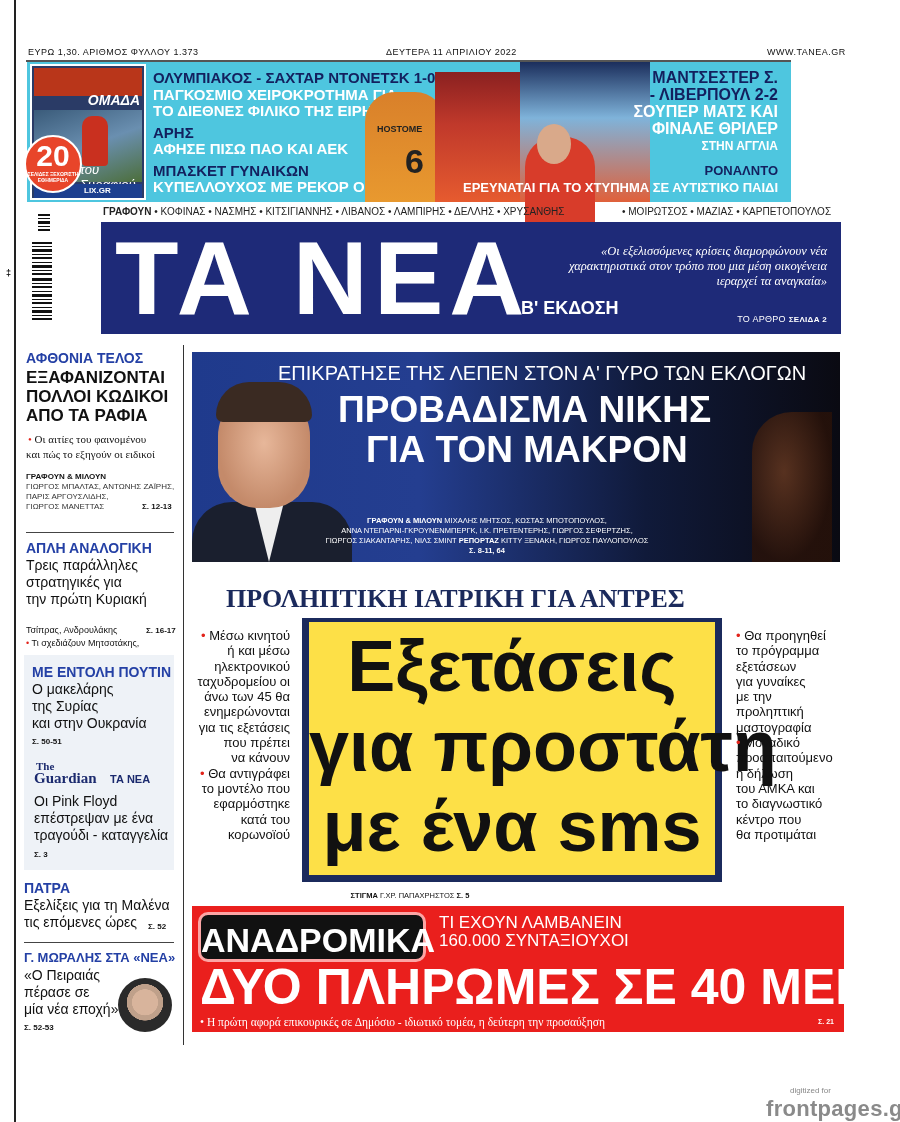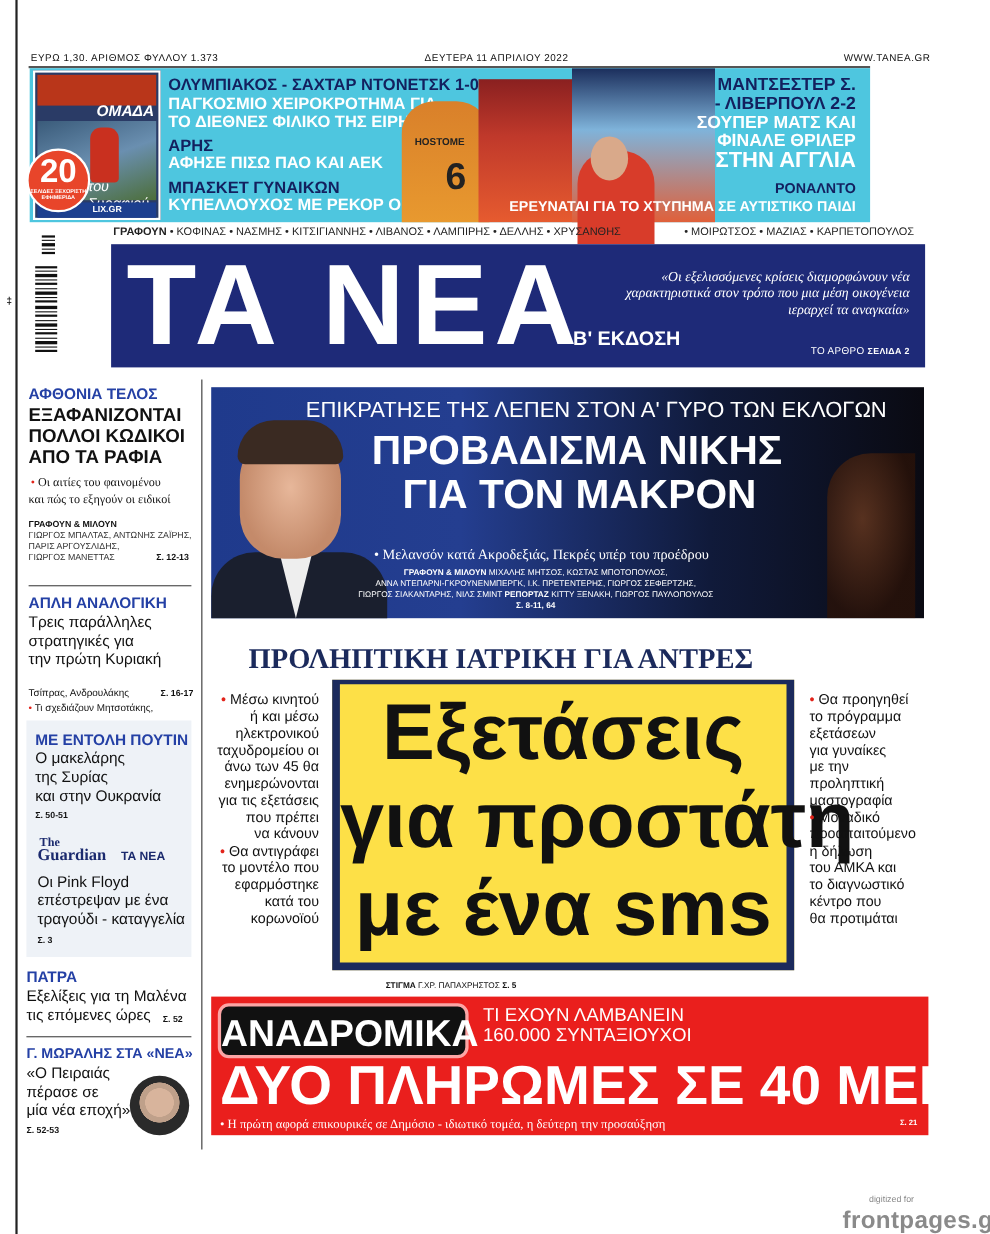--- a/index.html
+++ b/index.html
@@ -137,21 +137,21 @@
   <div class="abs pc-d"></div>
   <div class="abs pc-face"></div>
   <div class="abs hostome">HOSTOME</div>
   <div class="abs jersey6">6</div>
 </div>
 
 <div class="abs sp-head" style="right:122px;top:70px;text-align:right;font-size:16px;">ΜΑΝΤΣΕΣΤΕΡ Σ.</div>
 <div class="abs sp-head" style="right:122px;top:87px;text-align:right;font-size:16px;">- ΛΙΒΕΡΠΟΥΛ 2-2</div>
 <div class="abs sp-sub" style="right:122px;top:104px;text-align:right;font-size:16px;">ΣΟΥΠΕΡ ΜΑΤΣ ΚΑΙ</div>
 <div class="abs sp-sub" style="right:122px;top:121px;text-align:right;font-size:16px;">ΦΙΝΑΛΕ ΘΡΙΛΕΡ</div>
-<div class="abs sp-sub" style="right:122px;top:138px;text-align:right;font-size:20px;">ΣΤΗΝ ΑΓΓΛΙΑ</div>
+<div class="abs sp-sub" style="right:122px;top:138px;text-align:right;font-size:12px;">ΣΤΗΝ ΑΓΓΛΙΑ</div>
 <div class="abs sp-head" style="right:122px;top:163px;text-align:right;font-size:13px;">ΡΟΝΑΛΝΤΟ</div>
 <div class="abs sp-sub" style="right:122px;top:180px;text-align:right;font-size:13px;">ΕΡΕΥΝΑΤΑΙ ΓΙΑ ΤΟ ΧΤΥΠΗΜΑ ΣΕ ΑΥΤΙΣΤΙΚΟ ΠΑΙΔΙ</div>
 
 <div class="abs writers" style="left:103px;">
   <b>ΓΡΑΦΟΥΝ</b>
   <span>• ΚΟΦΙΝΑΣ • ΝΑΣΜΗΣ • ΚΙΤΣΙΓΙΑΝΝΗΣ • ΛΙΒΑΝΟΣ • ΛΑΜΠΙΡΗΣ • ΔΕΛΛΗΣ • ΧΡΥΣΑΝΘΗΣ</span>
 </div>
 <div class="abs writers" style="left:622px;">• ΜΟΙΡΩΤΣΟΣ • ΜΑΖΙΑΣ • ΚΑΡΠΕΤΟΠΟΥΛΟΣ</div>
 
 <svg class="abs barcode" viewBox="0 0 30 120">
@@ -248,21 +248,20 @@
 
 <div class="abs macron">
   <div class="abs mac-suit"></div>
   <div class="abs mac-shirt"></div>
   <div class="abs mac-face"></div>
   <div class="abs mac-hair"></div>
   <div class="abs lepen"></div>
   <div class="abs mac-kicker" style="left:86px;top:10px;">ΕΠΙΚΡΑΤΗΣΕ ΤΗΣ ΛΕΠΕΝ ΣΤΟΝ Α' ΓΥΡΟ ΤΩΝ ΕΚΛΟΓΩΝ</div>
   <div class="abs mac-head" style="left:146px;top:40px;">ΠΡΟΒΑΔΙΣΜΑ ΝΙΚΗΣ</div>
   <div class="abs mac-head" style="left:174px;top:80px;">ΓΙΑ ΤΟΝ ΜΑΚΡΟΝ</div>
-  <div class="abs mac-bullet serif" style="left:148px;top:144px;">• Μελανσόν κατά Ακροδεξιάς, Πεκρές υπέρ του προέδρου</div>
   <div class="abs mac-credit" style="left:130px;width:330px;top:164px;"><b>ΓΡΑΦΟΥΝ &amp; ΜΙΛΟΥΝ</b> <span>ΜΙΧΑΛΗΣ ΜΗΤΣΟΣ, ΚΩΣΤΑΣ ΜΠΟΤΟΠΟΥΛΟΣ,</span></div>
   <div class="abs mac-credit" style="left:130px;width:330px;top:174px;">ΑΝΝΑ ΝΤΕΠΑΡΝΙ-ΓΚΡΟΥΝΕΝΜΠΕΡΓΚ, Ι.Κ. ΠΡΕΤΕΝΤΕΡΗΣ, ΓΙΩΡΓΟΣ ΣΕΦΕΡΤΖΗΣ,</div>
   <div class="abs mac-credit" style="left:110px;width:370px;top:184px;"><span>ΓΙΩΡΓΟΣ ΣΙΑΚΑΝΤΑΡΗΣ, ΝΙΛΣ ΣΜΙΝΤ</span> <b>ΡΕΠΟΡΤΑΖ</b> <span>ΚΙΤΤΥ ΞΕΝΑΚΗ, ΓΙΩΡΓΟΣ ΠΑΥΛΟΠΟΥΛΟΣ</span></div>
   <div class="abs mac-credit" style="left:130px;width:330px;top:194px;font-weight:bold;">Σ. 8-11, 64</div>
 </div>
 
 <div class="abs health-kicker serif">ΠΡΟΛΗΠΤΙΚΗ ΙΑΤΡΙΚΗ ΓΙΑ ΑΝΤΡΕΣ</div>
 
 <div class="abs side-col" style="left:196px;top:628px;width:94px;text-align:right;">
   <div><span class="bullet-dot">• </span><span>Μέσω κινητού</span></div>

